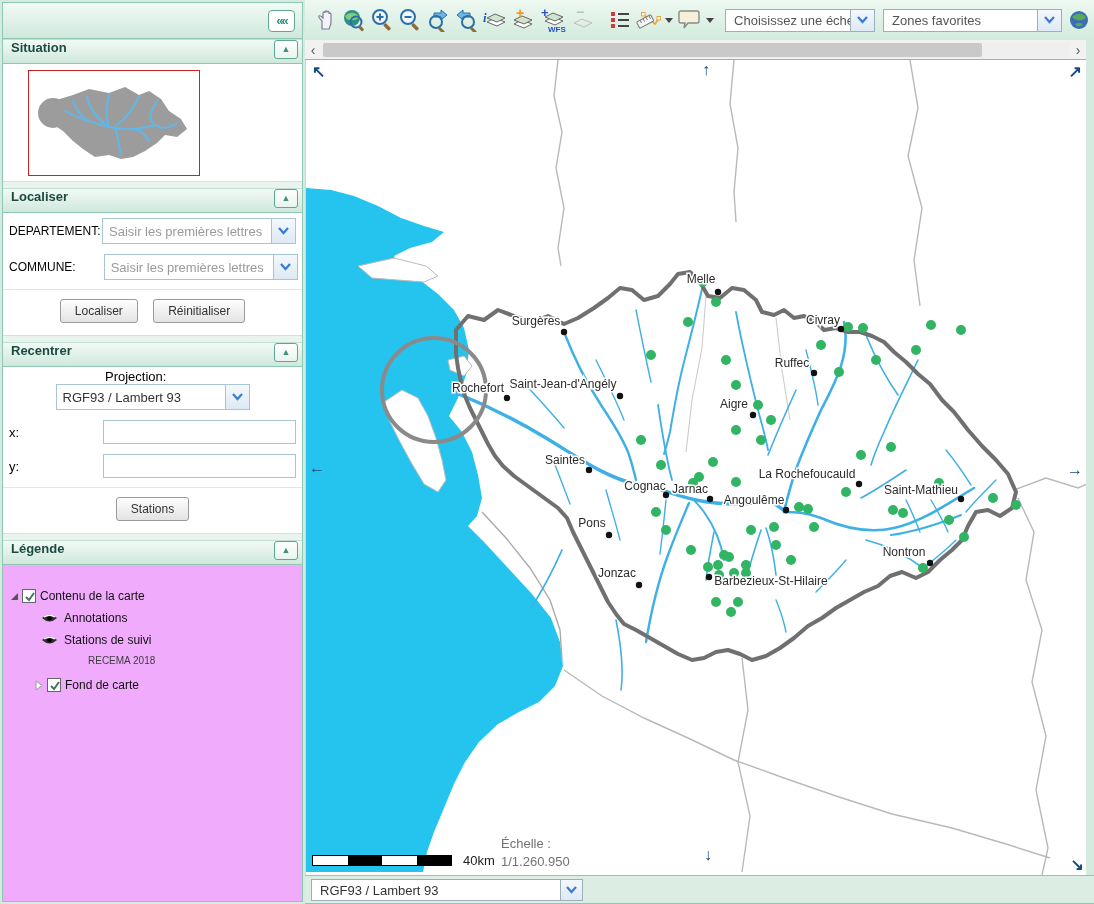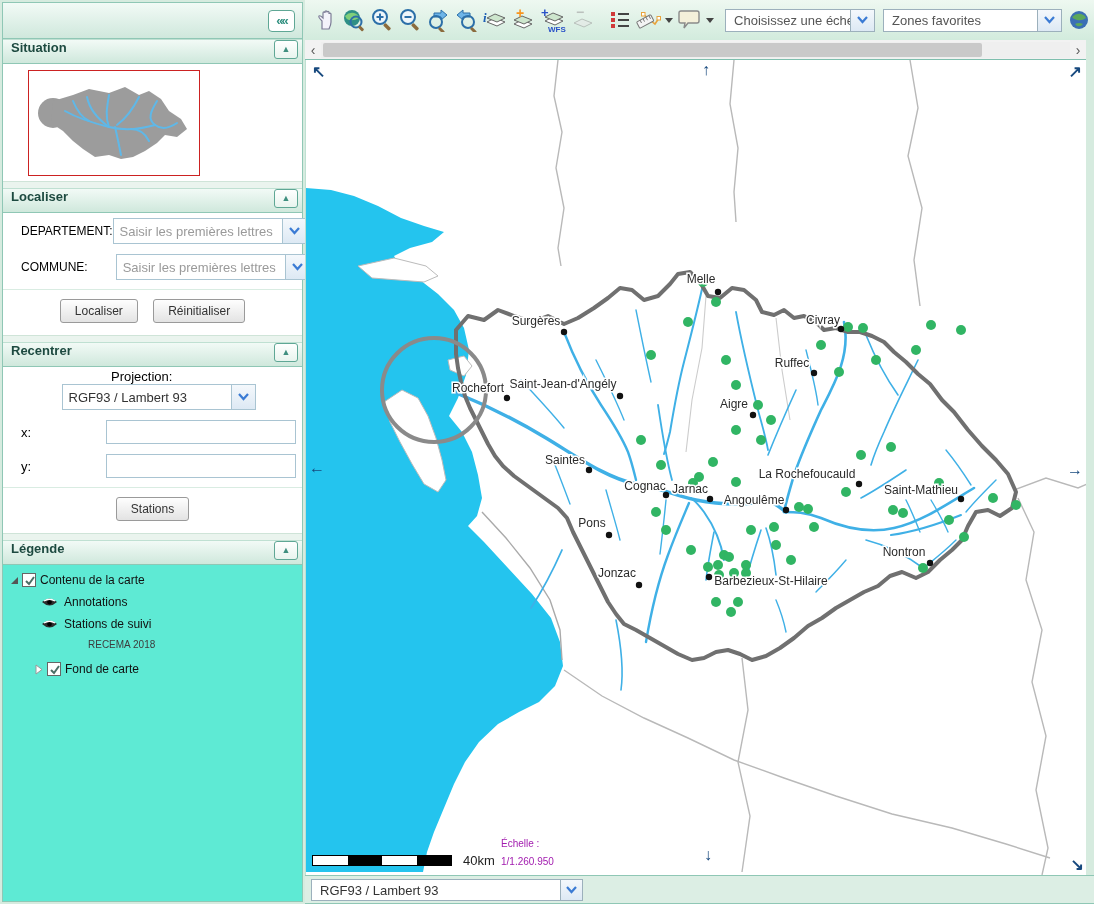--- a/index.html
+++ b/index.html
@@ -38,21 +38,21 @@
     display: flex; align-items: center; justify-content: flex-end; padding-right: 7px;
   }
   .collapse-all-btn {
     width: 27px; height: 22px; border: 1px solid #5fa795; border-radius: 4px;
     background: #fff; color: #2f8f7f; font-weight: bold; font-size: 13px;
     text-align: center; line-height: 20px; letter-spacing: -2px; cursor: pointer;
   }
   .panel-body { background: #fff; border-bottom: 1px solid #cfe4d8; }
   .situation-body { height: 118px; display: flex; align-items: center; }
   .inset-wrap { margin-left: 25px; border: 1px solid #cc2222; width: 172px; height: 106px; background:#fff; }
-  .form-row { display: flex; align-items: center; padding: 5px 6px; margin-left: 12px; }
+  .form-row { display: flex; align-items: center; padding: 5px 6px; }
   .form-row .lbl { width: 95px; font-size: 12px; color: #000; }
   .combo { display: flex; width: 194px; height: 26px; border: 1px solid #a9c4d2; background: #fff; }
   .combo input {
     flex: 1; border: 0; outline: none; padding: 0 6px; font-size: 13px;
     font-family: "Liberation Sans", sans-serif; color: #333; min-width: 0;
   }
   .combo input::placeholder { color: #9a9a9a; }
   .combo .arrow-btn {
     width: 24px; border-left: 1px solid #a9c4d2;
     background: linear-gradient(#f4f8fc, #dde9f4);
@@ -60,21 +60,21 @@
   }
   .btn-row { background: #fff; padding: 9px 0 12px; text-align: center; border-top: 1px solid #d9ece2; }
   .btn {
     display: inline-block; padding: 4px 14px; margin: 0 6px;
     border: 1px solid #9a9a9a; border-radius: 3px;
     background: linear-gradient(#fefefe, #e3e3e3); color: #333; font-size: 12px; cursor: pointer;
   }
   .gap { height: 6px; background: #eaf4ee; flex: 0 0 6px; }
   .plain-input { width: 194px; height: 24px; border: 1px solid #a9c4d2; padding: 0 6px; font-size: 13px; }
   
-  .legend-body { background: #5eead4; flex: 1; padding: 4px 6px; }
+  .legend-body { background: #f0abfc; flex: 1; padding: 20px 6px; }
   .tree-row { display: flex; align-items: center; margin: 4px 0 8px; }
   .caret-exp { width: 0; height: 0; border-left: 7px solid transparent; border-bottom: 7px solid #555; margin: 0 4px 0 2px; }
   .caret-col { margin: 0 4px 0 26px; display:flex; }
   .chk { width: 14px; height: 14px; border: 1px solid #666; background: #fff; position: relative; margin-right: 4px; flex: 0 0 14px; }
   .chk svg { position: absolute; left: 1px; top: 1px; }
   .tree-lbl { font-size: 12px; color: #111; }
   .eye { margin: 0 6px 0 32px; display: flex; }
   .sym-dot { width: 11px; height: 11px; border-radius: 50%; margin: 0 10px 0 58px; }
   .recema-lbl { font-size: 10px; color: #3c3c3c; }
   
@@ -101,21 +101,21 @@
   .viewport {
     position: relative; height: 815px; margin-right: 8px; background: #fff;
     border-left: 1px solid #bfe0d2; overflow: hidden;
   }
   .pan-arrow { position: absolute; color: #17497e; font-size: 16px; font-weight: bold; cursor: pointer; line-height: 1; }
   .scalebar-box { position: absolute; left: 6px; top: 795px; display: flex; }
   .scalebar { display: flex; border: 1px solid #000; height: 11px; width: 140px; background: #fff; }
   .scalebar .seg { flex: 1; }
   .seg.b { background: #000; } .seg.w { background: #fff; }
   .scalebar-km { font-size: 13px; color: #222; margin-left: 11px; margin-top: -2px; }
-  .echelle { position: absolute; left: 195px; top: 775px; font-size: 10px; color: #a21caf; line-height: 18px; }
+  .echelle { position: absolute; left: 195px; top: 775px; font-size: 13px; color: #737373; line-height: 18px; }
   .bottombar {
     height: 29px; background: #dceee4; border-top: 1px solid #8fc7b5; border-bottom: 1px solid #8fc7b5;
     display: flex; align-items: center; padding-left: 6px;
   }
   .bottom-select { display: flex; width: 272px; height: 22px; border: 1px solid #9cb0bc; background: #fff; }
   .bottom-select .val { flex: 1; padding: 3px 8px 0; font-size: 13px; color: #333; }
   .bottom-select .arrow-btn { width: 22px; border-left: 1px solid #9cb0bc; background: linear-gradient(#f4f8fc,#dde9f4); display:flex; align-items:center; justify-content:center; cursor:pointer; }
   .city-label { font-size: 12px; fill: #2b2b2b; paint-order: stroke; stroke: #ffffff; stroke-width: 3px; text-anchor: middle; }
 </style>
 </head>

